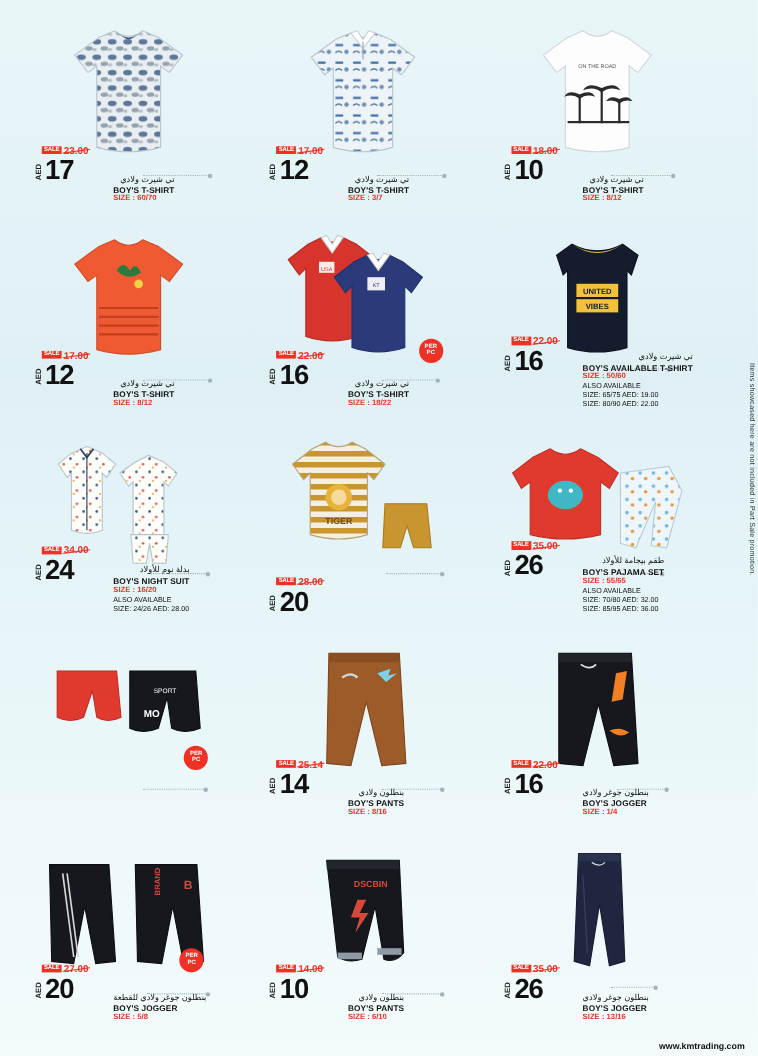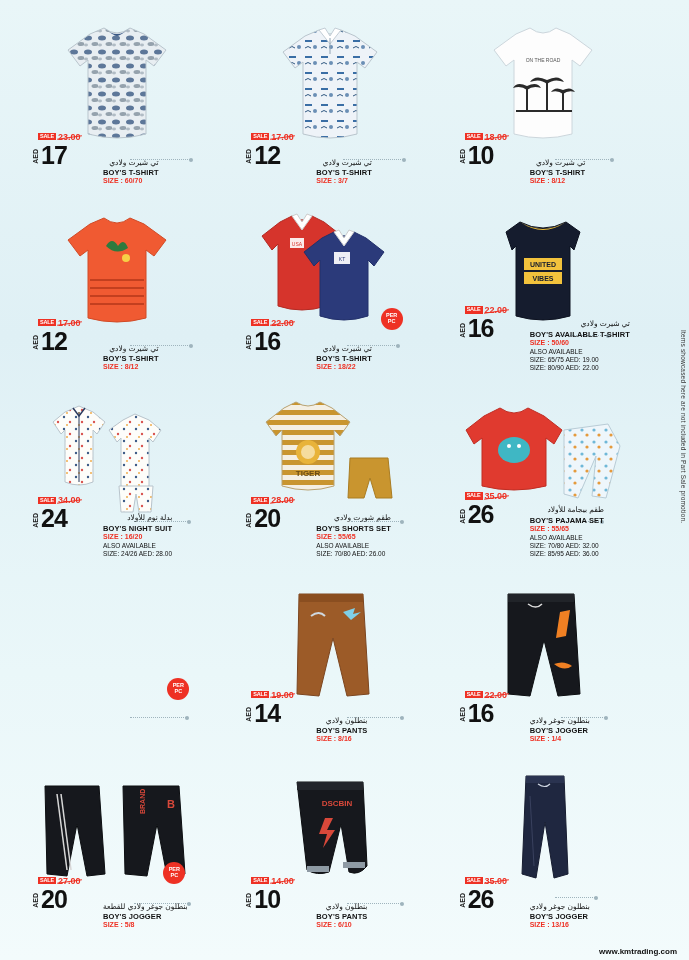--- a/index.html
+++ b/index.html
@@ -380,27 +380,20 @@
         <div class="pricebox">
           <div class="oldbar">
             <div class="sale">SALE</div>
             <div class="oldprice">28.00</div>
           </div>
           <div class="aedrow">
             <div class="aed">AED</div>
             <div class="bignum">20</div>
           </div>
         </div>
-        <div class="desc">
-          <div class="arabic">طقم شورت ولادي</div>
-          <div class="name">BOY'S SHORTS SET</div>
-          <div class="size">SIZE : 55/65</div>
-          <div class="also">ALSO AVAILABLE</div>
-          <div class="also s">SIZE: 70/80  AED: 26.00</div>
-        </div>
       </div>
     </div>
 
     <div class="cell">
       <div class="photo">
         <svg width="170" height="130" viewBox="0 0 170 130">
           <defs>
             <pattern id="pjp" width="12" height="12" patternUnits="userSpaceOnUse">
               <rect width="12" height="12" fill="#eef6fb"></rect>
               <circle cx="4" cy="4" r="1.6" fill="#6fb8d8"></circle>
@@ -431,20 +424,28 @@
           <div class="name">BOY'S PAJAMA SET</div>
           <div class="size">SIZE : 55/65</div>
           <div class="also">ALSO AVAILABLE</div>
           <div class="also s">SIZE: 70/80 AED: 32.00</div>
           <div class="also s">SIZE: 85/95 AED: 36.00</div>
         </div>
       </div>
     </div>
 
     <div class="cell">
+      <div class="photo">
+        <svg width="170" height="130" viewBox="0 0 170 130">
+          <path d="M20 34 L74 34 L78 76 Q66 82 56 76 L52 52 L44 76 Q32 82 20 76 Z" fill="#e03a2f" stroke="#bf2d23"></path>
+          <path d="M86 34 L146 34 L150 86 Q136 92 124 86 L120 58 L112 86 Q98 92 86 86 Z" fill="#16181d" stroke="#0c0e11"></path>
+          <text x="118" y="54" font-size="6" text-anchor="middle" fill="#fff" font-family="Liberation Sans, sans-serif">SPORT</text>
+          <text x="106" y="76" font-size="9" text-anchor="middle" fill="#fff" font-weight="bold" font-family="Liberation Sans, sans-serif">MO</text>
+        </svg>
+      </div>
       <div class="perpc" style="right:34px; bottom:52px;">
         <span>PER</span>
         <span>PC</span>
       </div>
       <div class="dots" style="width:56px; left:120px; bottom:34px;"></div>
     </div>
 
     <div class="cell">
       <div class="photo">
         <svg width="150" height="130" viewBox="0 0 150 130">
@@ -452,21 +453,21 @@
           <rect x="44" y="18" width="64" height="8" fill="#8a4e20"></rect>
           <path d="M56 40 q8 -6 14 0" fill="none" stroke="#cfd8e0" stroke-width="2"></path>
           <path d="M88 36 l12 -4 l-2 6 l8 -2 l-10 8z" fill="#7fd0e8"></path>
         </svg>
       </div>
       <div class="dots" style="width:54px; left:124px; bottom:34px;"></div>
       <div class="info">
         <div class="pricebox">
           <div class="oldbar">
             <div class="sale">SALE</div>
-            <div class="oldprice">19.00</div>
+            <div class="oldprice">25.14</div>
           </div>
           <div class="aedrow">
             <div class="aed">AED</div>
             <div class="bignum">14</div>
           </div>
         </div>
         <div class="desc">
           <div class="arabic">بنطلون ولادي</div>
           <div class="name">BOY'S PANTS</div>
           <div class="size">SIZE : 8/16</div>

